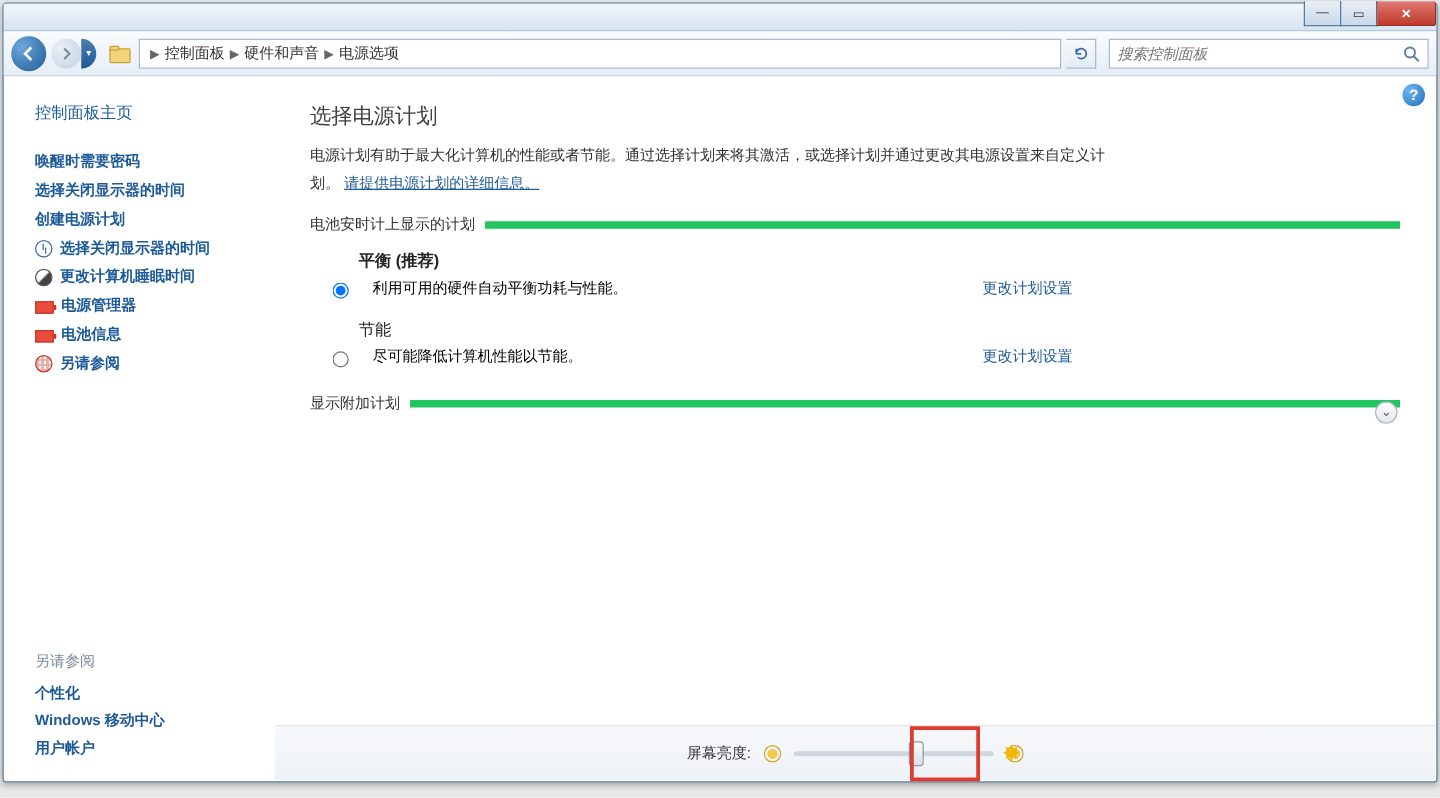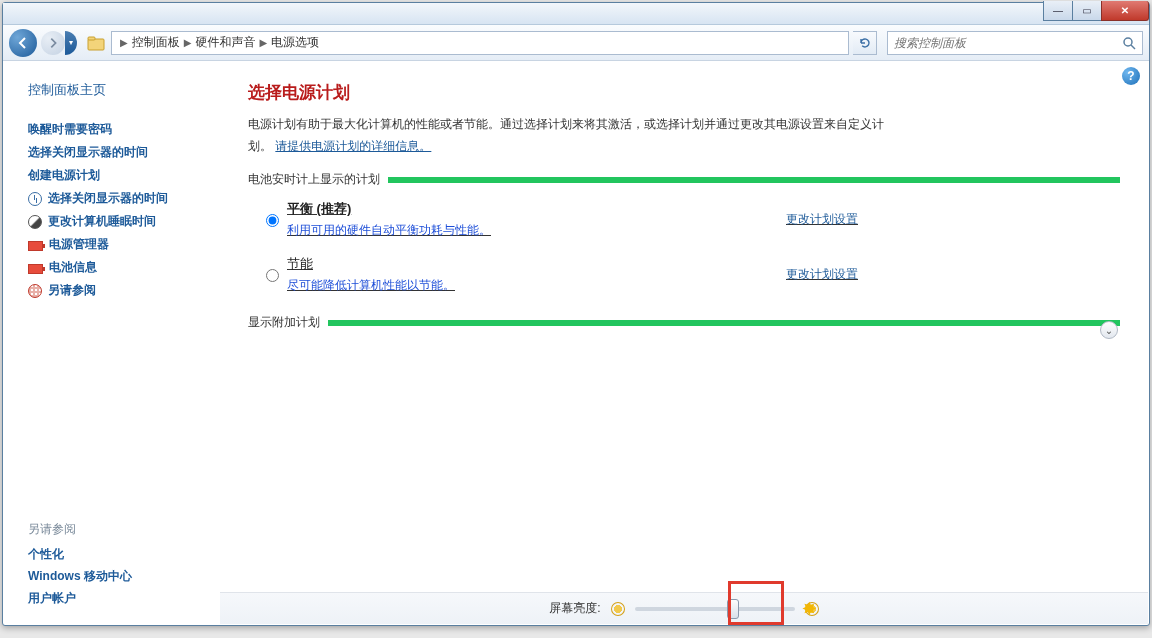--- a/index.html
+++ b/index.html
@@ -44,38 +44,38 @@
 
 .licon { width:14px; height:14px; display:inline-block; }
 .licon.clock { border:1px solid #3a6ea5; border-radius:50%; background:#fff; position:relative; }
 .licon.clock:after { content:""; position:absolute; left:5px; top:2px; width:1px; height:5px; background:#3a6ea5; box-shadow:2px 3px 0 0 #3a6ea5; transform:rotate(0); }
 .licon.moon { border:1px solid #555; border-radius:50%; background:linear-gradient(135deg,#fff 45%,#444 55%); }
 .licon.batt { width:15px; height:10px; border:1px solid #c0392b; background:#e74c3c; position:relative; top:1px; }
 .licon.batt:after { content:""; position:absolute; right:-3px; top:2px; width:2px; height:4px; background:#c0392b; }
 .licon.globe { border:1px solid #c0392b; border-radius:50%; background:repeating-linear-gradient(0deg,#e8b0a8,#e8b0a8 2px,transparent 2px,transparent 4px),repeating-linear-gradient(90deg,#e8b0a8,#e8b0a8 2px,transparent 2px,transparent 4px); }
 
 .main { flex:1; padding:18px 28px 0 28px; position:relative; }
-.main h1 { font-size:17px; font-weight:bold; color:#b91c1c; margin-bottom:10px; }
+.main h1 { font-size:17px; font-weight:normal; color:#404040; margin-bottom:10px; }
 .main p.intro { font-size:12px; line-height:1.8; color:#333; max-width:640px; }
 .main p.intro a { color:#1d5a99; text-decoration:underline; }
 
 fieldset { border:none; border-top:6px solid #22c55e; margin-top:14px; padding-top:2px; }
 fieldset legend { font-size:12px; color:#333; padding-right:8px; }
 fieldset.expand { position:relative; }
 .expandchev { position:absolute; right:2px; top:-10px; width:18px; height:18px; border:1px solid #b0b8c4; border-radius:50%; background:linear-gradient(to bottom,#fdfdfd,#e3e8ef); display:flex; align-items:center; justify-content:center; font-size:10px; color:#555; }
 
-.plan { display:flex; align-items:center; padding:10px 10px 6px 18px; max-width:620px;text-decoration:underline; }
+.plan { display:flex; align-items:flex-end; padding:10px 10px 6px 18px; max-width:620px; }
 .plan input[type=radio] { margin-top:2px; margin-right:8px; }
 .plan .ptext { flex:1; }
 .plan .pname { font-size:13px; color:#222; }
 .plan .pname.bold { font-weight:bold; }
-.plan .pdesc { font-size:12px; color:#1d4ed8; margin-top:4px; }
+.plan .pdesc { font-size:12px; color:#000000; margin-top:4px;margin-left:11px; }
 .plan .pchange { color:#1d5a99; font-size:12px; cursor:pointer; }
 
-.footer { position:absolute; left:0; right:0; bottom:0; height:32px; border-top:1px solid #e0e4ea; background:linear-gradient(to bottom,#f6f8fb,#eef2f7); display:flex; align-items:center; justify-content:center; gap:10px; }
+.footer { position:absolute; left:0; right:0; bottom:0; height:44px; border-top:1px solid #e0e4ea; background:linear-gradient(to bottom,#f6f8fb,#eef2f7); display:flex; align-items:center; justify-content:center; gap:10px; }
 .footer .flabel { font-size:12px; color:#333; }
 .sunicon { width:14px; height:14px; border-radius:50%; background:radial-gradient(circle,#f2c94c 40%,transparent 42%); box-shadow:0 0 0 1px #d4a017 inset; position:relative; }
 .sunicon.big:before { content:"✸"; position:absolute; left:-3px; top:-4px; font-size:18px; color:#f2b705; }
 .slidertrack { width:160px; height:4px; background:#cfd6df; border-radius:2px; position:relative; }
 .sliderthumb { position:absolute; left:58%; top:-8px; width:12px; height:20px; background:linear-gradient(to bottom,#fdfdfd,#d9e0ea); border:1px solid #8a99ad; border-radius:3px; }
 .redbox { position:absolute; border:3px solid #e03a2d; width:56px; height:44px; left:50%; bottom:-1px; transform:translateX(44px); pointer-events:none; }
 </style>
 </head>
 <body>
 

